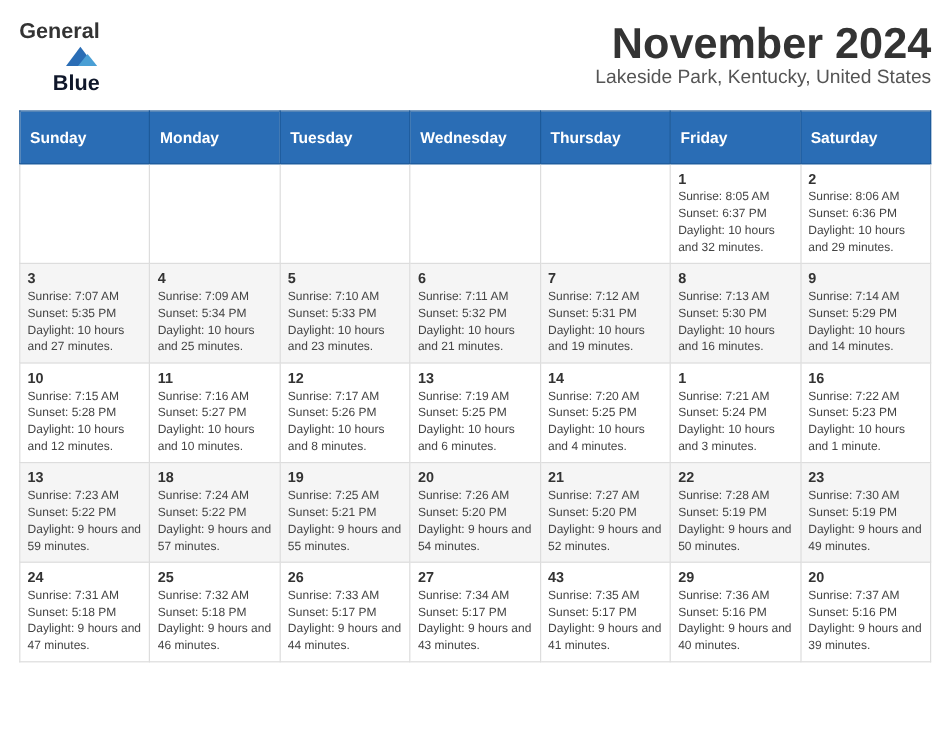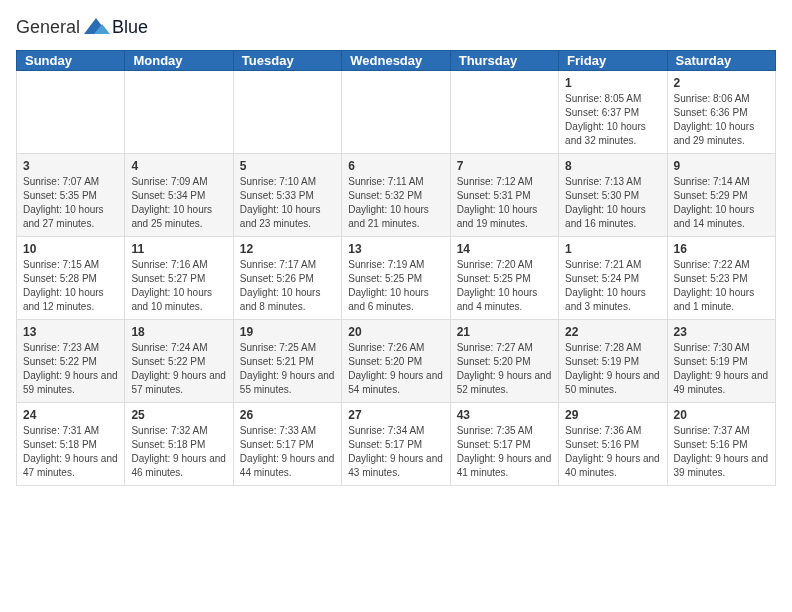--- a/index.html
+++ b/index.html
@@ -18,22 +18,23 @@
     }
     .logo {
       display: flex;
       flex-direction: column;
       align-items: flex-start;
     }
     .logo-text {
       display: flex;
       align-items: flex-end;
       font-size: 18px;
-      font-weight: normal;
+      font-weight: bold;
       color: #333;
+      flex-direction: column;
     }
     .logo-general { color: #333; }
     .logo-blue { color: #0f172a; }
     .logo-icon {
       width: 28px;
       height: 22px;
       margin: 0 2px;
     }
     .title-area {
       text-align: right;
@@ -51,21 +52,21 @@
     .calendar-table {
       width: 100%;
       border-collapse: collapse;
       border: 1px solid #ccc;
     }
     .calendar-table th {
       background-color: #2a6db5;
       color: #fff;
       font-size: 13px;
       font-weight: bold;
-      padding: 2px 8px;
+      padding: 14px 8px;
       border: 1px solid #1d5a9a;
       text-align: left;
     }
     .calendar-table td {
       vertical-align: top;
       padding: 5px 6px;
       border: 1px solid #ddd;
       width: 14.28%;
       min-height: 80px;
       font-size: 10.5px;
@@ -97,20 +98,24 @@
   <div class="logo">
     <div class="logo-text">
       <span class="logo-general">General</span>
       <svg class="logo-icon" viewBox="0 0 28 22" xmlns="http://www.w3.org/2000/svg">
         <polygon points="14,2 26,18 2,18" fill="#2a6db5"></polygon>
         <polygon points="20,8 28,18 12,18" fill="#4a9fd5"></polygon>
       </svg>
       <span class="logo-blue">Blue</span>
     </div>
   </div>
+  <div class="title-area">
+    <div class="month-title">November 2024</div>
+    <div class="location-title">Lakeside Park, Kentucky, United States</div>
+  </div>
 </div>
 
 <table class="calendar-table">
   <thead>
     <tr>
     <th>Sunday</th>
         <th>Monday</th>
         <th>Tuesday</th>
         <th>Wednesday</th>
         <th>Thursday</th>

